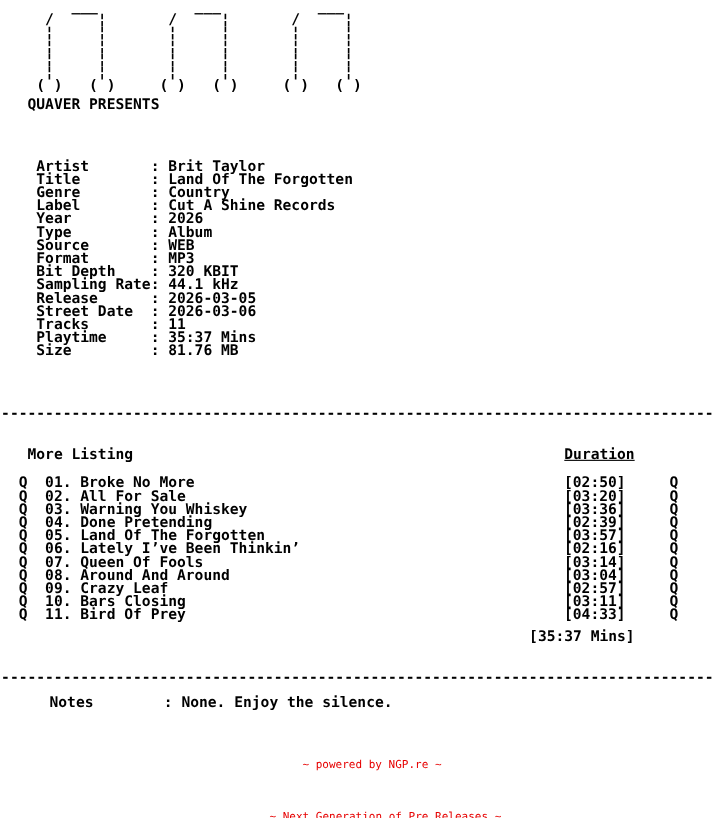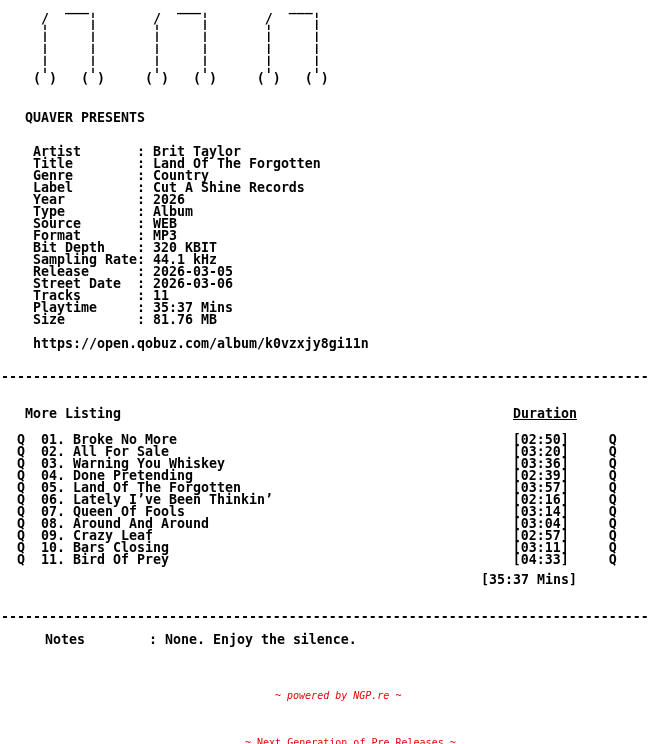--- a/index.html
+++ b/index.html
@@ -32,37 +32,36 @@
 <div class="page">
 
   <pre class="mono" id="art" style="left:1px; top:1px;">        ___           ___           ___
      /     ¦       /     ¦       /     ¦
      ¦     ¦       ¦     ¦       ¦     ¦
      ¦     ¦       ¦     ¦       ¦     ¦
      ¦     ¦       ¦     ¦       ¦     ¦
      ¦     ¦       ¦     ¦       ¦     ¦
     ( )   ( )     ( )   ( )     ( )   ( )</pre>
 
-  <pre class="mono" style="left:25px; top:112px;">QUAVER PRESENTS</pre>
+  <pre class="mono" style="left:25px; top:90px;">QUAVER PRESENTS</pre>
 
   <div class="mono" id="metadata" style="left:33px; top:146px;"><div>Artist       : Brit Taylor</div><div>Title        : Land Of The Forgotten</div><div>Genre        : Country</div><div>Label        : Cut A Shine Records</div><div>Year         : 2026</div><div>Type         : Album</div><div>Source       : WEB</div><div>Format       : MP3</div><div>Bit Depth    : 320 KBIT</div><div>Sampling Rate: 44.1 kHz</div><div>Release      : 2026-03-05</div><div>Street Date  : 2026-03-06</div><div>Tracks       : 11</div><div>Playtime     : 35:37 Mins</div><div>Size         : 81.76 MB</div></div>
 
-  <pre class="mono" style="left:33px; top:338px;">https://open.qobuz.com/album/k0vzxjy8gi11n</pre>
 
   <pre class="mono" id="sep1" style="left:1px; top:371px;">---------------------------------------------------------------------------------</pre>
 
   <pre class="mono" style="left:25px; top:408px;">More Listing</pre>
 
   <pre class="mono" style="left:513px; top:408px;text-decoration:underline;">Duration</pre>
 
   <div class="mono" id="tracks" style="left:17px; top:434px;"><div>Q  01. Broke No More                                          [02:50]     Q</div><div>Q  02. All For Sale                                           [03:20]     Q</div><div>Q  03. Warning You Whiskey                                    [03:36]     Q</div><div>Q  04. Done Pretending                                        [02:39]     Q</div><div>Q  05. Land Of The Forgotten                                  [03:57]     Q</div><div>Q  06. Lately I’ve Been Thinkin’                              [02:16]     Q</div><div>Q  07. Queen Of Fools                                         [03:14]     Q</div><div>Q  08. Around And Around                                      [03:04]     Q</div><div>Q  09. Crazy Leaf                                             [02:57]     Q</div><div>Q  10. Bars Closing                                           [03:11]     Q</div><div>Q  11. Bird Of Prey                                           [04:33]     Q</div></div>
 
   <pre class="mono" style="left:481px; top:574px;">[35:37 Mins]</pre>
 
   <pre class="mono" id="sep2" style="left:1px; top:611px;">---------------------------------------------------------------------------------</pre>
 
   <pre class="mono" id="notes" style="left:45px; top:634px;">Notes        : None. Enjoy the silence.</pre>
 
-  <pre class="footer-line" id="footer1" style="left: 275px; top: 690px; color: rgb(230, 0, 0); font-style: italic;">~ powered by NGP.re ~</pre>
+  <pre class="footer-line" id="footer1" style="left: 275px; top: 690px; color: rgb(230, 0, 0);">~ powered by NGP.re ~</pre>
 
   <pre class="footer-line" id="footer2" style="left: 245px; top: 737px; color: rgb(230, 0, 0);">~ Next Generation of Pre Releases ~</pre>
 
 </div>
 
 </body></html>

